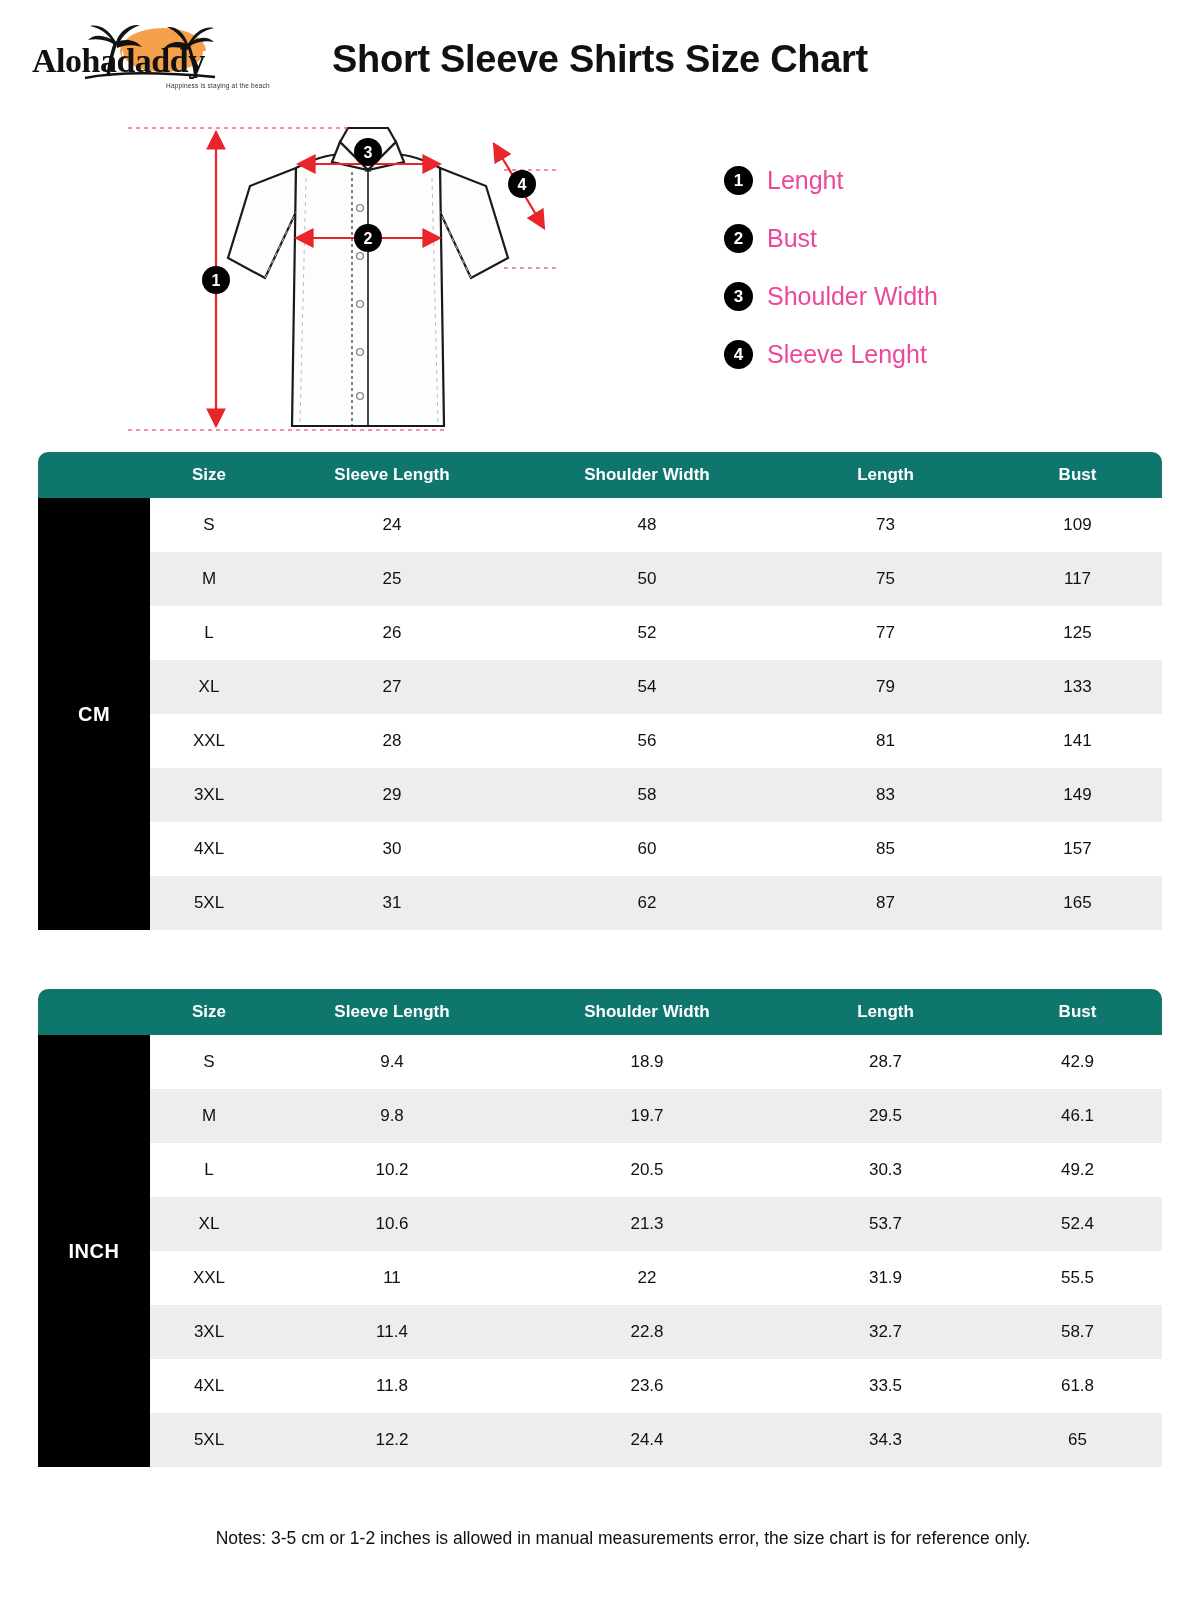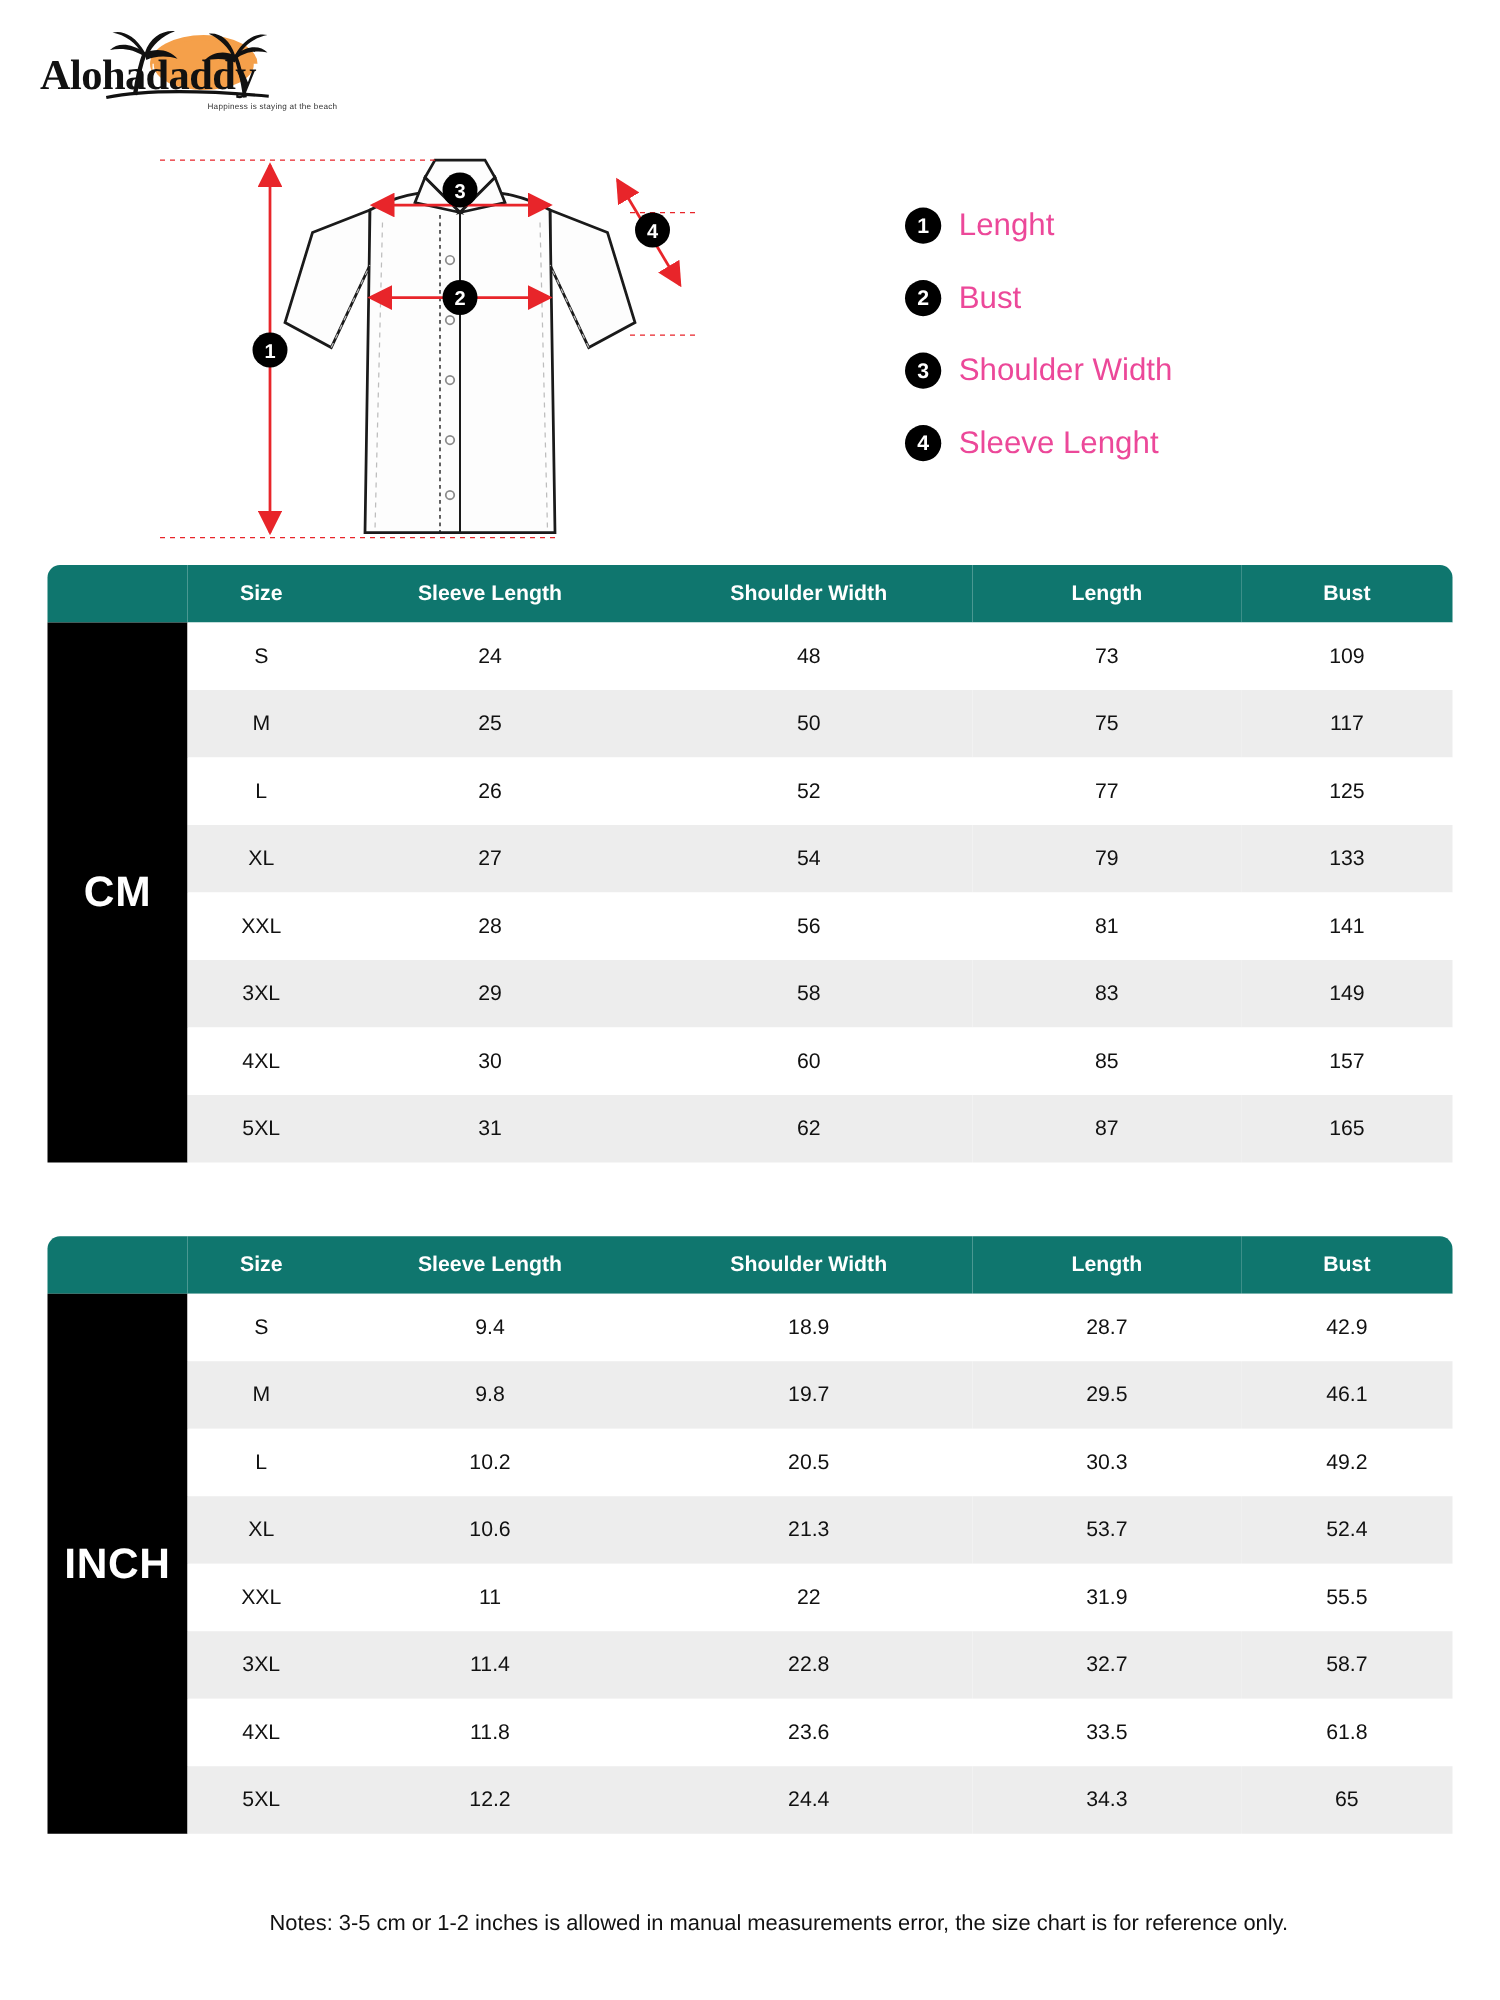--- a/index.html
+++ b/index.html
@@ -133,21 +133,21 @@
   }
   table.size-table td {
     text-align: center;
     font-size: 17px;
     height: 52px;
     color: #111;
   }
   table.size-table td.unit-cell {
     background: #000;
     color: #fff;
-    font-size: 34px;
+    font-size: 20px;
     font-weight: bold;
     width: 112px;
     letter-spacing: 0.5px;
   }
   table.size-table tbody tr.odd td:not(.unit-cell) { background: #ffffff; }
   table.size-table tbody tr.even td:not(.unit-cell) { background: #ededed; }
 
   col.c-size { width: 118px; }
   col.c-sleeve { width: 248px; }
   col.c-shoulder { width: 262px; }
@@ -186,20 +186,21 @@
       <path d="M158 30 C168 22 178 22 184 28 C174 26 165 28 159 33 Z" fill="#111"></path>
       <path d="M158 30 C154 18 146 12 137 13 C146 17 153 24 157 33 Z" fill="#111"></path>
       <path d="M158 30 C148 26 139 28 133 35 C142 32 152 33 158 36 Z" fill="#111"></path>
       <path d="M158 30 C166 16 176 12 184 14 C174 16 165 22 160 32 Z" fill="#111"></path>
 
       <path d="M55 64 C85 58 130 58 185 63" stroke="#111" stroke-width="2.5" fill="none"></path>
     </svg>
   </div>
   <div class="brand-name">Alohadaddy</div>
   <div class="brand-tag">Happiness is staying at the beach</div>
+  <div class="page-title">Short Sleeve Shirts Size Chart</div>
 </div>
 
 <div class="diagram">
   <svg class="diagram-svg" viewBox="0 0 560 340">
     <defs>
       <marker id="arrR" markerWidth="9" markerHeight="9" refX="8" refY="4.5" orient="auto">
         <path d="M0,0 L9,4.5 L0,9 z" fill="#e8252a"></path>
       </marker>
       <marker id="arrL" markerWidth="9" markerHeight="9" refX="1" refY="4.5" orient="auto">
         <path d="M9,0 L0,4.5 L9,9 z" fill="#e8252a"></path>

